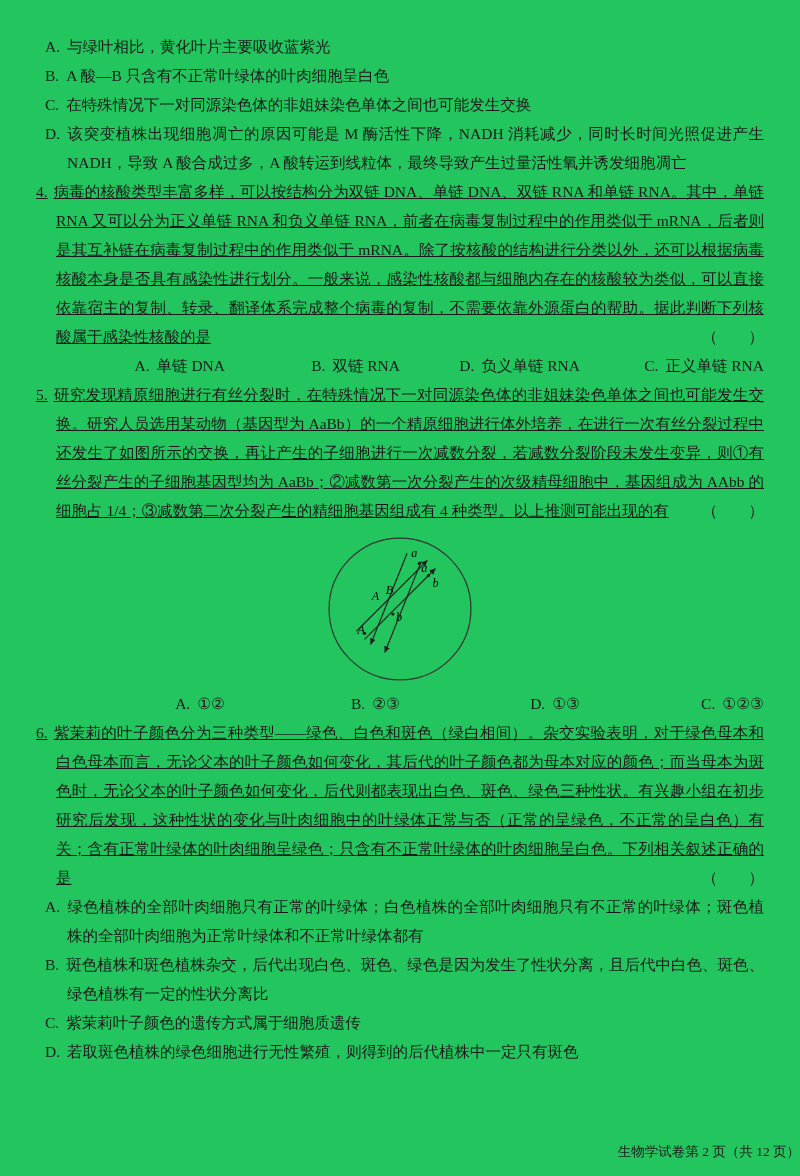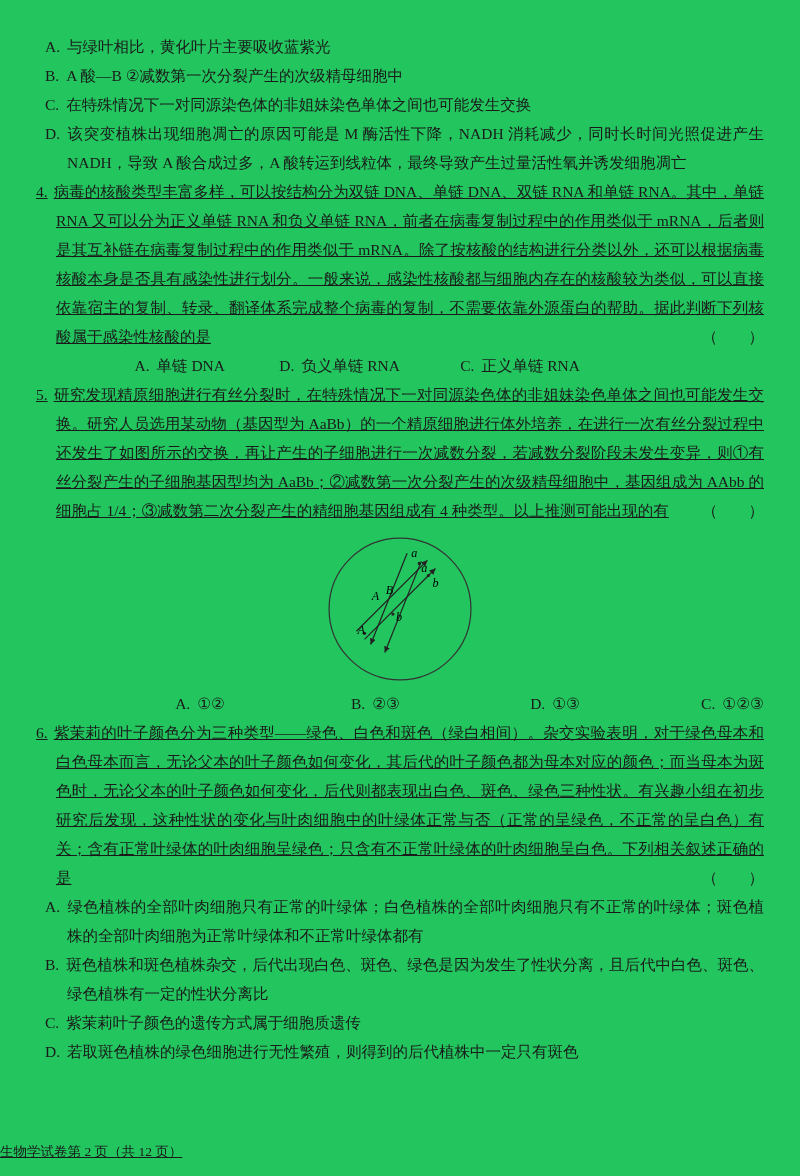--- a/index.html
+++ b/index.html
@@ -13,36 +13,37 @@
   }
   p { margin: 0; text-align: justify; }
   .opt   { padding-left: 31px; text-indent: -22px; }
   .qstem { padding-left: 20px; text-indent: -20px; text-decoration: underline; }
   .lbl   { margin-right: 7px; }
   .qnum  { margin-right: 6px; }
   .bracket { float: right; }
   .opt-row { display: grid; grid-template-columns: 180px 175px 180px auto; padding-left: 9px; text-align: right; }
   .opt-row .cell { white-space: nowrap; }
   .diagram { display: flex; justify-content: center; margin: 8px 0 4px; }
-  .footer { position: absolute; left: 0; bottom: 10px; width: 100%; text-align: left; font-size: 13.5px; text-decoration: underline; }
+  .footer { position: absolute; left: 0; bottom: 10px; width: 100%; text-align: right; font-size: 13.5px; }
   svg text { font-family: "Liberation Serif", "DejaVu Serif", serif; font-size: 12px; font-style: italic; }
 </style>
 </head>
 <body>
 
 <div class="page">
 
   <p class="opt"><span class="lbl">A.</span><span>与绿叶相比，黄化叶片主要吸收蓝紫光</span></p>
-  <p class="opt"><span class="lbl">B.</span><span>A 酸—B ②减数第一次分裂产生的次级精母细胞中</span></p>
+  <p class="opt"><span class="lbl">B.</span><span>A 酸—B 只含有不正常叶绿体的叶肉细胞呈白色</span></p>
   <p class="opt"><span class="lbl">C.</span><span>在特殊情况下一对同源染色体的非姐妹染色单体之间也可能发生交换</span></p>
   <p class="opt"><span class="lbl">D.</span><span>该突变植株出现细胞凋亡的原因可能是 M 酶活性下降，NADH 消耗减少，同时长时间光照促进产生 NADH，导致 A 酸合成过多，A 酸转运到线粒体，最终导致产生过量活性氧并诱发细胞凋亡</span></p>
 
   <p class="qstem"><span class="qnum">4.</span><span>病毒的核酸类型丰富多样，可以按结构分为双链 DNA、单链 DNA、双链 RNA 和单链 RNA。其中，单链 RNA 又可以分为正义单链 RNA 和负义单链 RNA，前者在病毒复制过程中的作用类似于 mRNA，后者则是其互补链在病毒复制过程中的作用类似于 mRNA。除了按核酸的结构进行分类以外，还可以根据病毒核酸本身是否具有感染性进行划分。一般来说，感染性核酸都与细胞内存在的核酸较为类似，可以直接依靠宿主的复制、转录、翻译体系完成整个病毒的复制，不需要依靠外源蛋白的帮助。据此判断下列核酸属于感染性核酸的是</span><span class="bracket">（　　）</span></p>
   <div class="opt-row">
     <span class="cell"><span class="lbl">A.</span><span>单链 DNA</span></span>
+    <span class="cell"><span class="lbl">B.</span><span>双链 RNA</span></span>
     <span class="cell"><span class="lbl">D.</span><span>负义单链 RNA</span></span>
     <span class="cell"><span class="lbl">C.</span><span>正义单链 RNA</span></span>
   </div>
 
   <p class="qstem"><span class="qnum">5.</span><span>研究发现精原细胞进行有丝分裂时，在特殊情况下一对同源染色体的非姐妹染色单体之间也可能发生交换。研究人员选用某动物（基因型为 AaBb）的一个精原细胞进行体外培养，在进行一次有丝分裂过程中还发生了如图所示的交换，再让产生的子细胞进行一次减数分裂，若减数分裂阶段未发生变异，则①有丝分裂产生的子细胞基因型均为 AaBb；②减数第一次分裂产生的次级精母细胞中，基因组成为 AAbb 的细胞占 1/4；③减数第二次分裂产生的精细胞基因组成有 4 种类型。以上推测可能出现的有</span><span class="bracket">（　　）</span></p>
 
   <div class="diagram">
     <svg width="158" height="152" viewBox="0 0 150 150">
       <defs>
         <marker id="arr" markerWidth="7" markerHeight="7" refX="5" refY="2.5" orient="auto">

